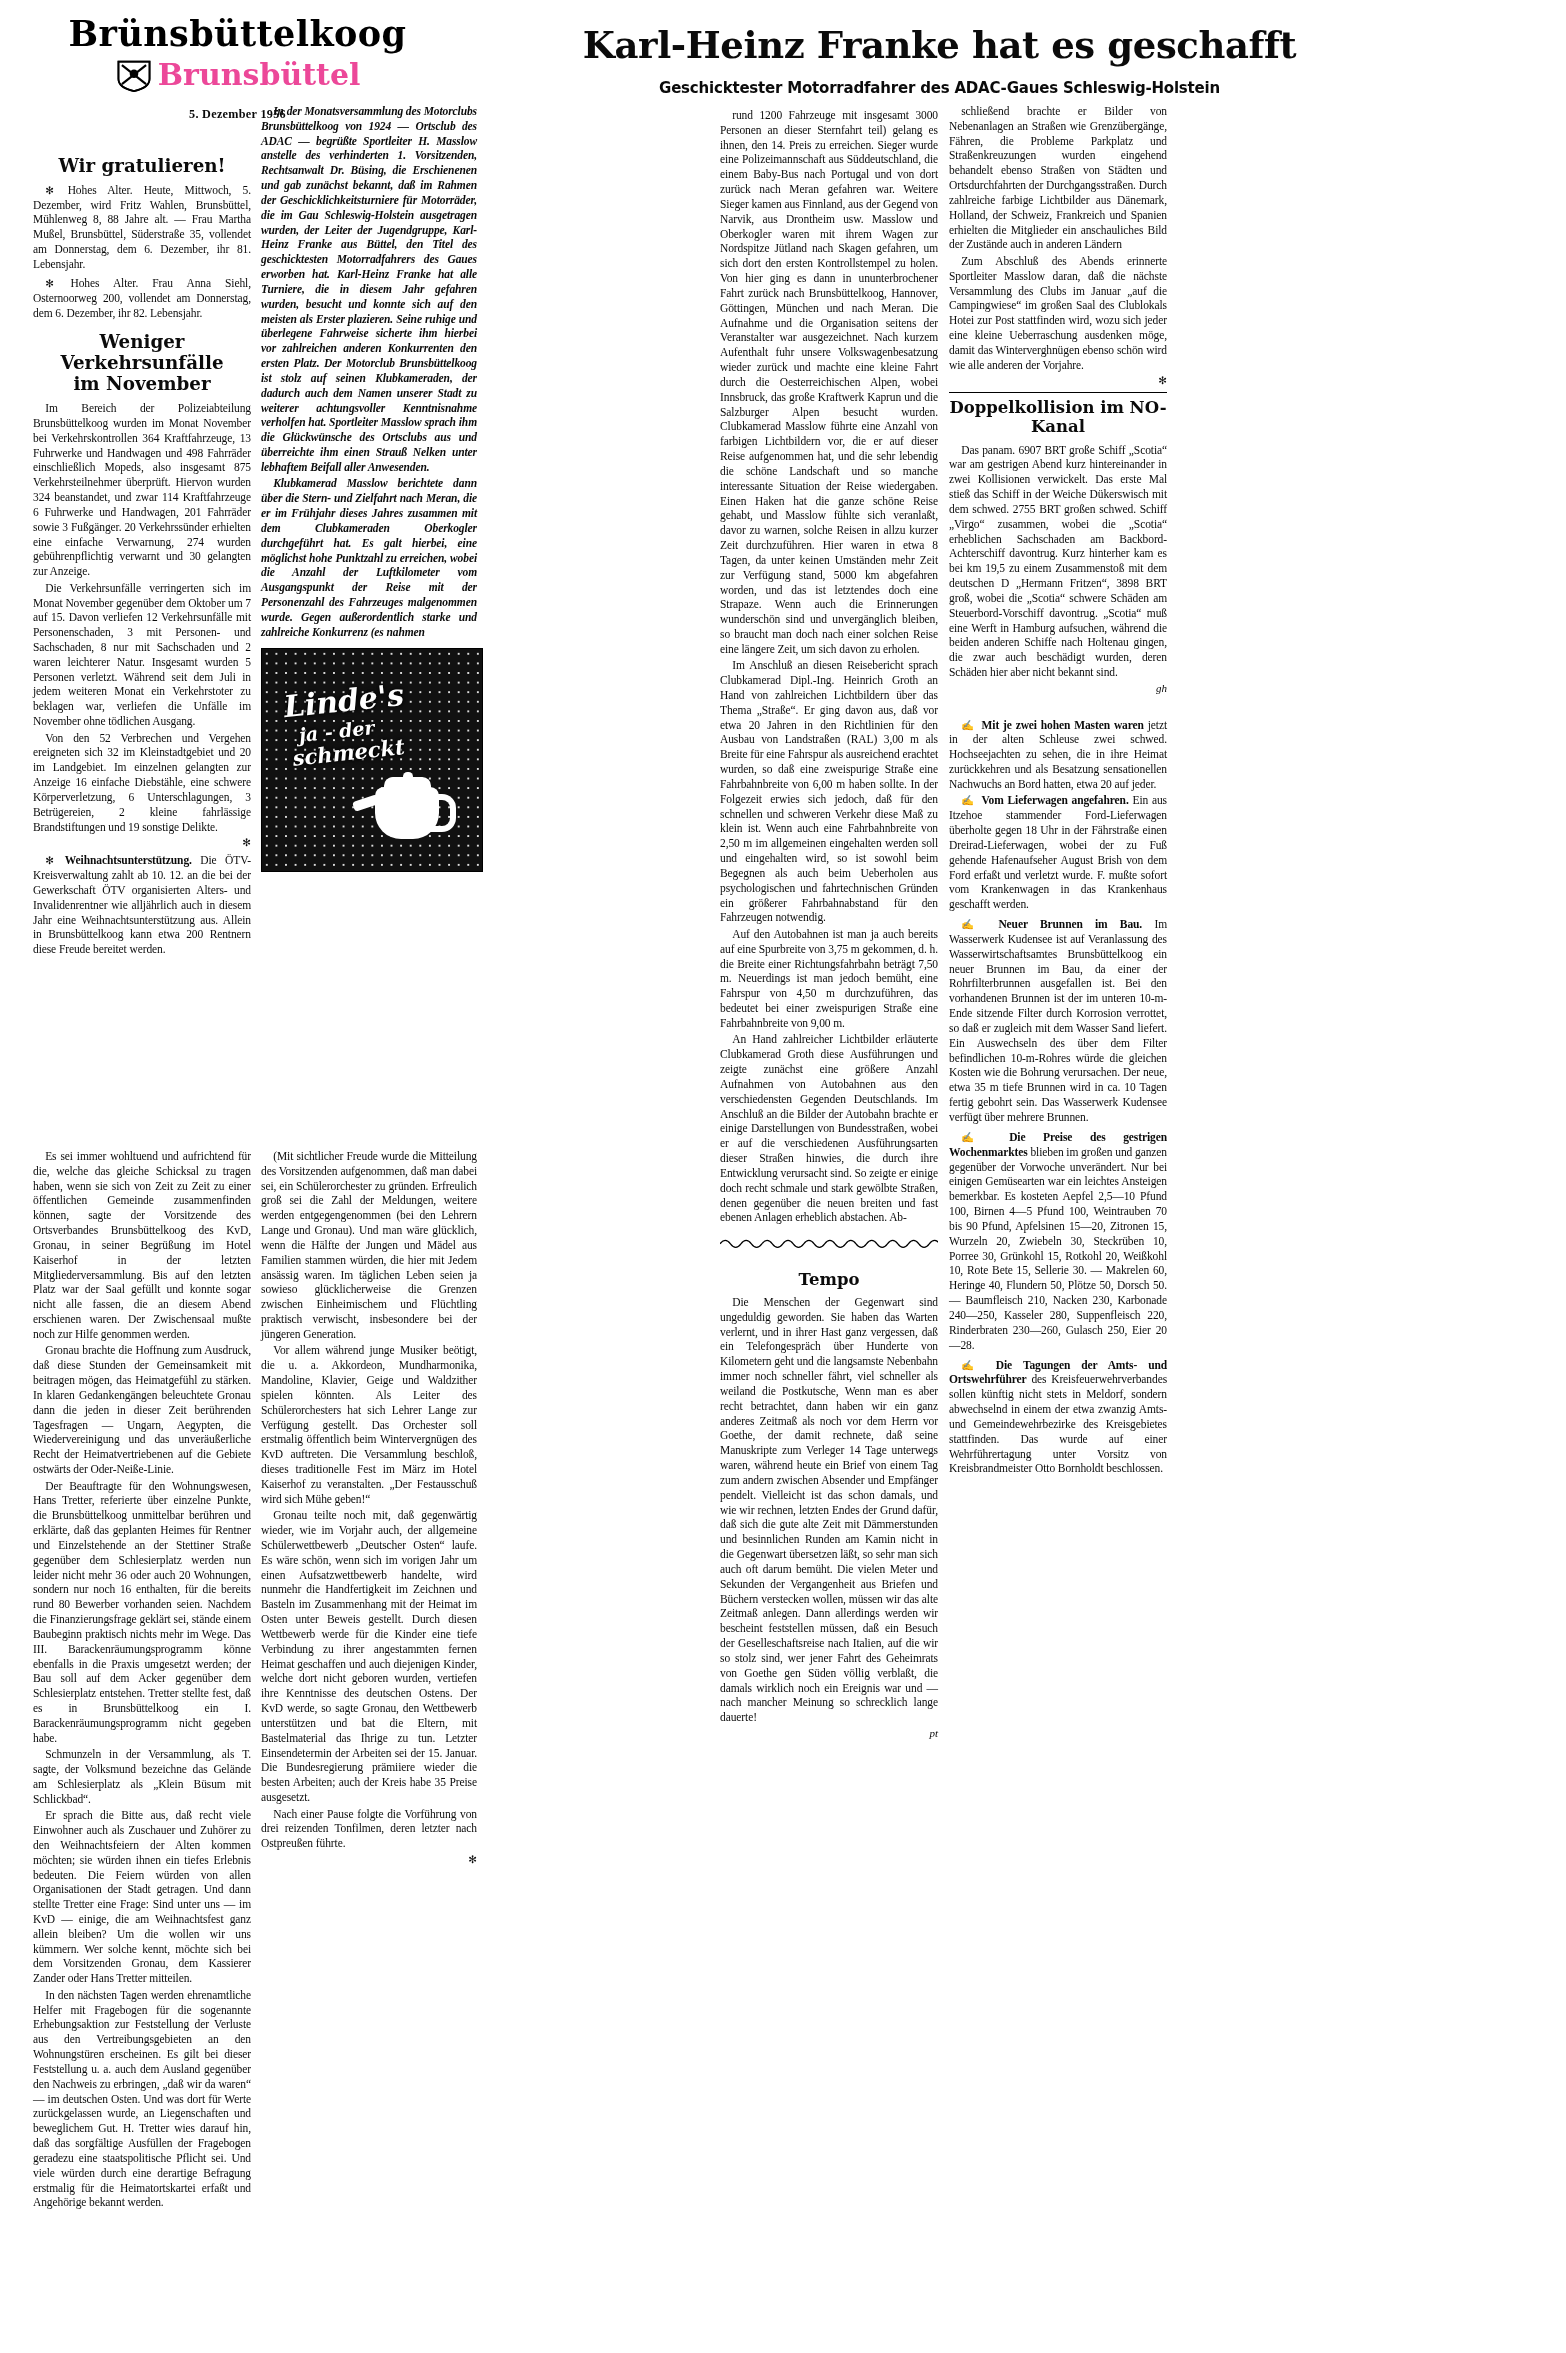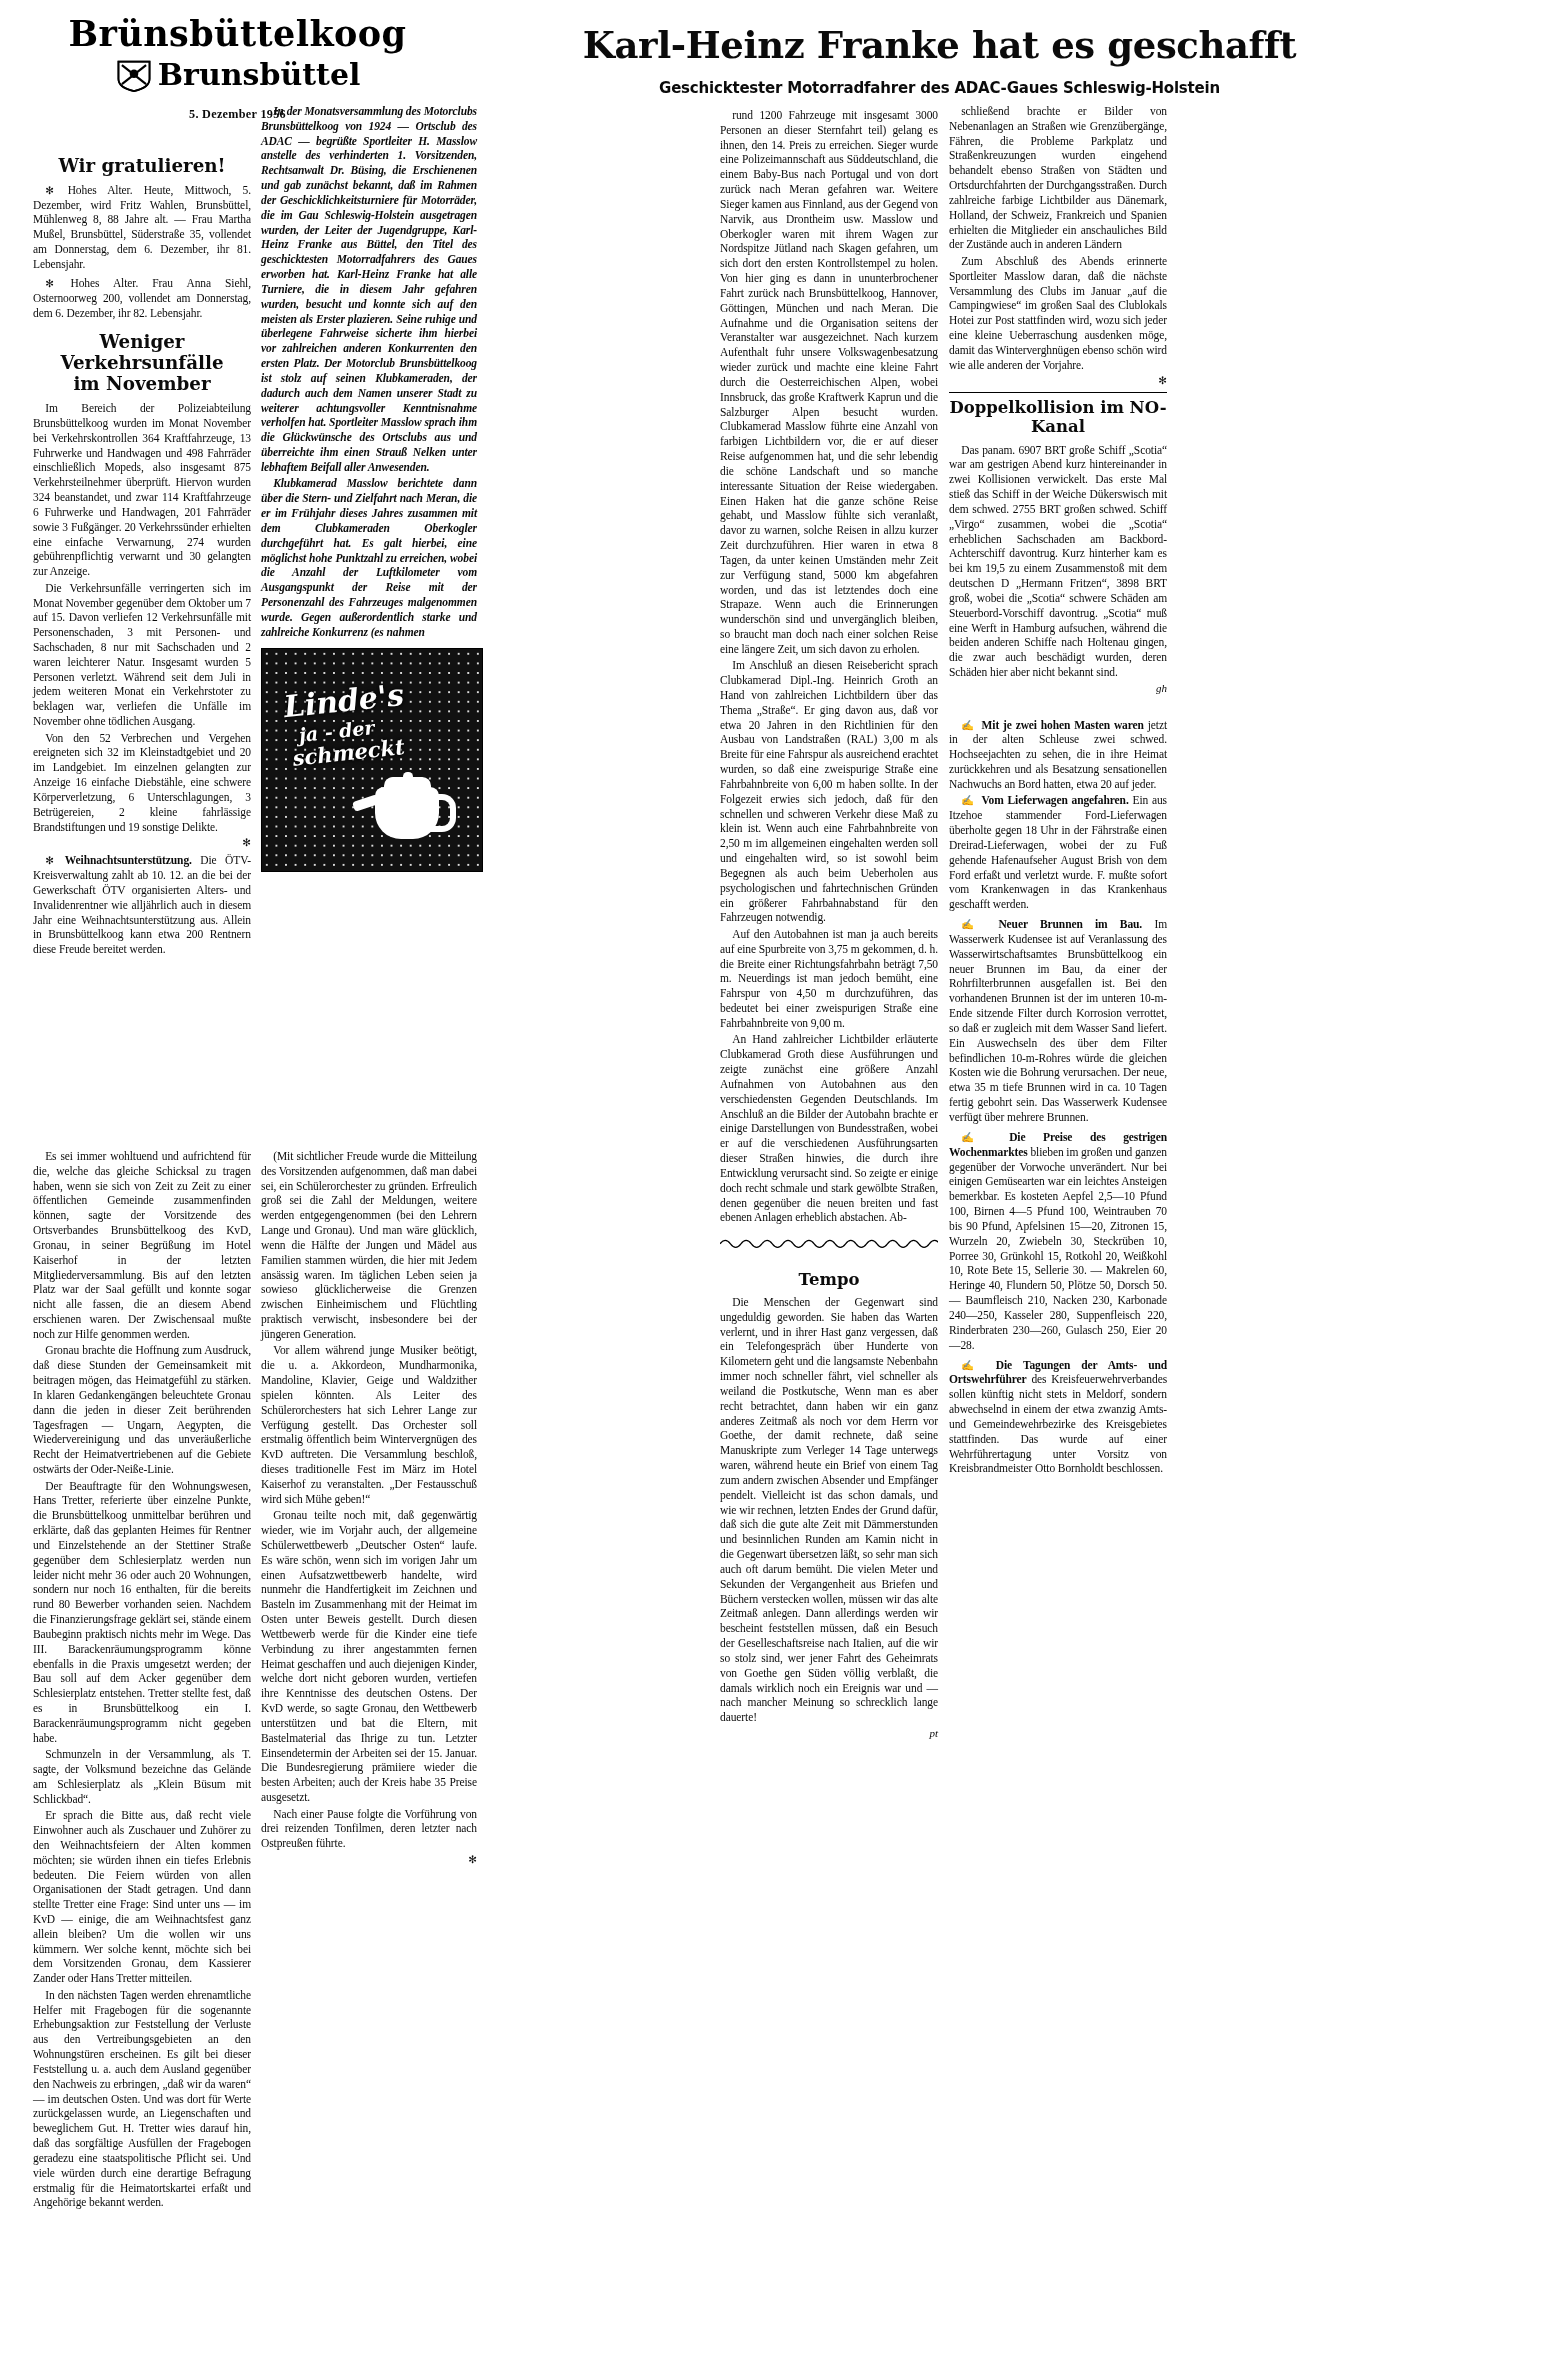--- a/index.html
+++ b/index.html
@@ -49,21 +49,21 @@
     letter-spacing: 0.4px;
     line-height: 1;
     color: #000;
   }
   .mast-line2 {
     font-family: "DejaVu Serif", serif;
     font-weight: bold;
     font-size: 30px;
     line-height: 1;
     margin-top: 7px;
-    color: #000000;
+    color: #ec4899;
     display: flex;
     align-items: center;
     justify-content: center;
     gap: 5.2px;
   }
   .crest {
     display: inline-block;
     width: 38px;
     height: 35px;
     position: relative;

